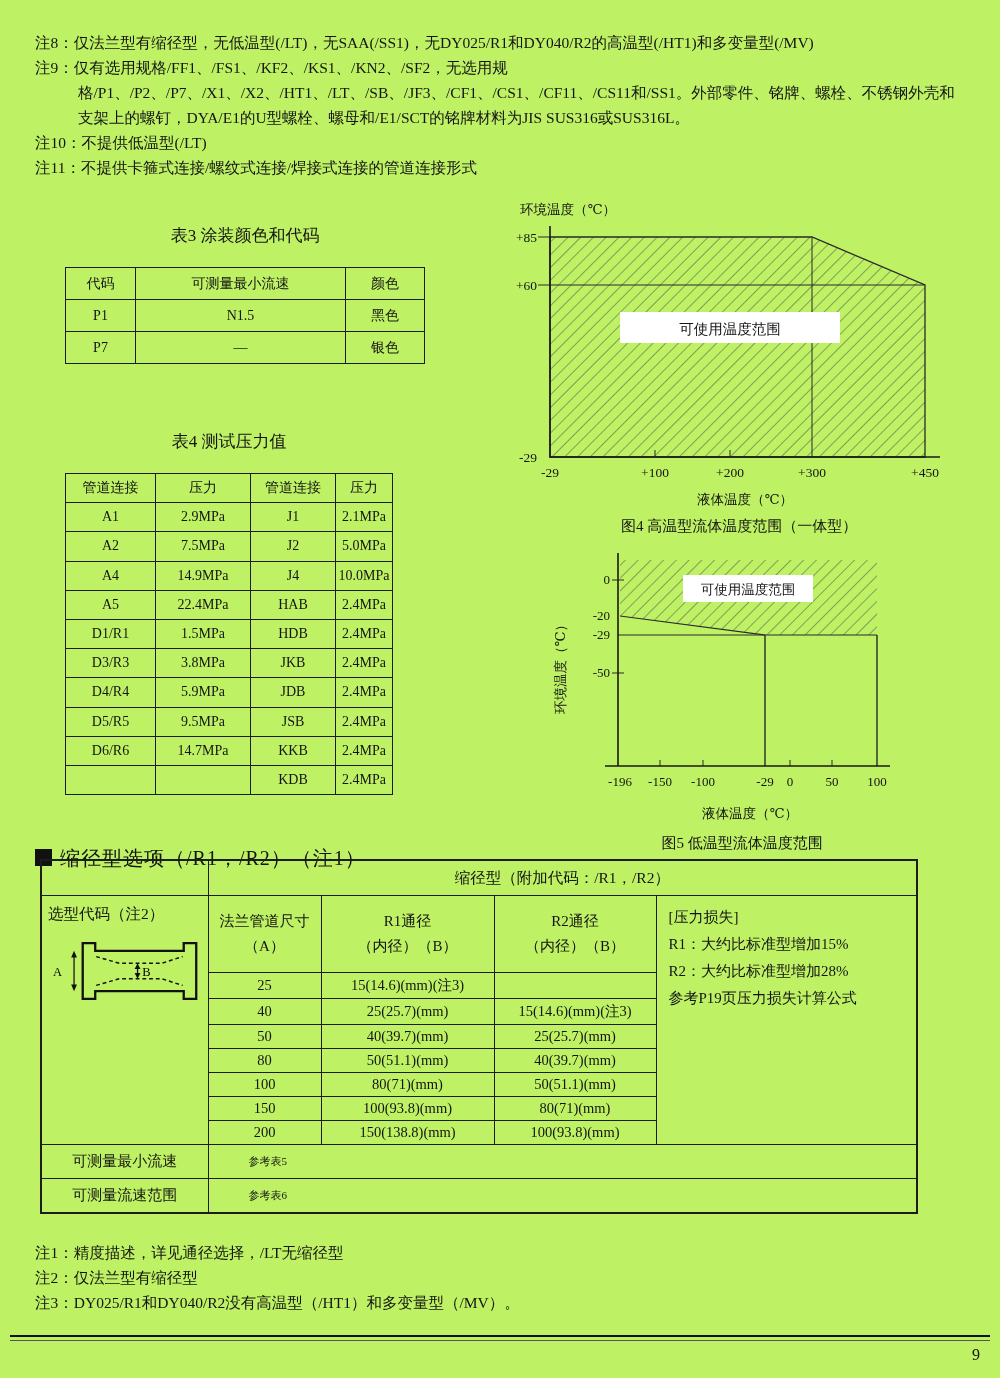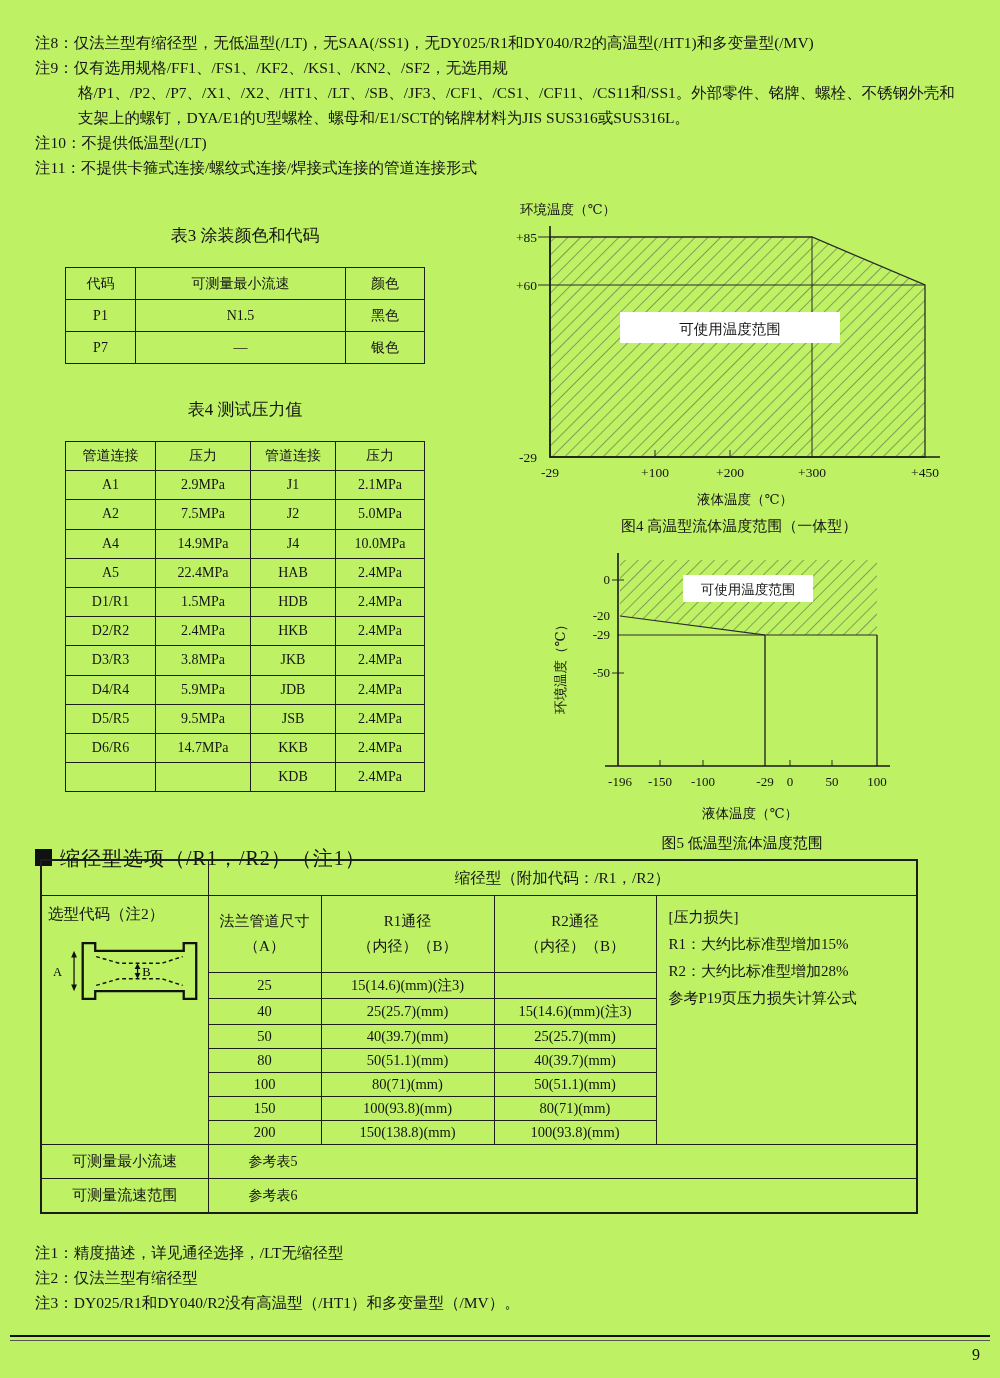--- a/index.html
+++ b/index.html
@@ -31,21 +31,21 @@
   
   .big-table { position:absolute; left:40px; top:859px; width:876px;
     border-collapse:collapse; table-layout:fixed; }
   .big-table td { border:1.4px solid #1d1d1d; text-align:center; font-size:14.5px; padding:3px 4px; }
   .big-table { border:2px solid #1d1d1d; }
   .big-table td.span-hdr { height:28px; font-size:15.5px; }
   .big-table td.sub-hdr { height:70px; line-height:25px; font-size:15px; }
   .big-table td.col1 { vertical-align:top; text-align:left; padding:8px 6px; font-size:15.5px; }
   .big-table td.ploss { vertical-align:top; text-align:left; padding:8px 12px; font-size:15px; line-height:27px;border-radius:26px; }
   .big-table td.foot-label { height:27px; font-size:15px; }
-  .big-table td.foot-val { text-align:left; padding-left:40px; font-size:14px; }
+  .big-table td.foot-val { text-align:left; padding-left:40px; font-size:11px; }
   .diagram-wrap { margin:14px 0 0 2px; }
   
   .footer-rule { position:absolute; left:10px; top:1335px; width:980px; height:3px;
     border-top:2px solid #111; border-bottom:1px solid #555; }
   .page-num { position:absolute; left:930px; top:1346px; width:50px; text-align:right; font-size:16px; }
 </style>
 </head>
 <body>
 
 <div class="page">
@@ -80,21 +80,21 @@
           </tr>
           <tr>
             <td>P7</td>
             <td>—</td>
             <td>银色</td>
           </tr>
         </tbody>
     </table>
   </div>
 
-  <div class="tbl-block" style="left:65px; top:398px; width:360px">
+  <div class="tbl-block" style="left:65px; top:430px; width:328px">
     <div class="tbl-title">表4 测试压力值</div>
     <table class="doc-table t4">
       <colgroup>
           <col style="width:90px">
           <col style="width:95px">
           <col style="width:85px">
           <col>
         </colgroup>
       <thead>
         <tr>
@@ -126,26 +126,20 @@
           <tr>
             <td>A5</td>
             <td>22.4MPa</td>
             <td>HAB</td>
             <td>2.4MPa</td>
           </tr>
           <tr>
             <td>D1/R1</td>
             <td>1.5MPa</td>
             <td>HDB</td>
-            <td>2.4MPa</td>
-          </tr>
-          <tr>
-            <td>D2/R2</td>
-            <td>2.4MPa</td>
-            <td>HKB</td>
             <td>2.4MPa</td>
           </tr>
           <tr>
             <td>D3/R3</td>
             <td>3.8MPa</td>
             <td>JKB</td>
             <td>2.4MPa</td>
           </tr>
           <tr>
             <td>D4/R4</td>

